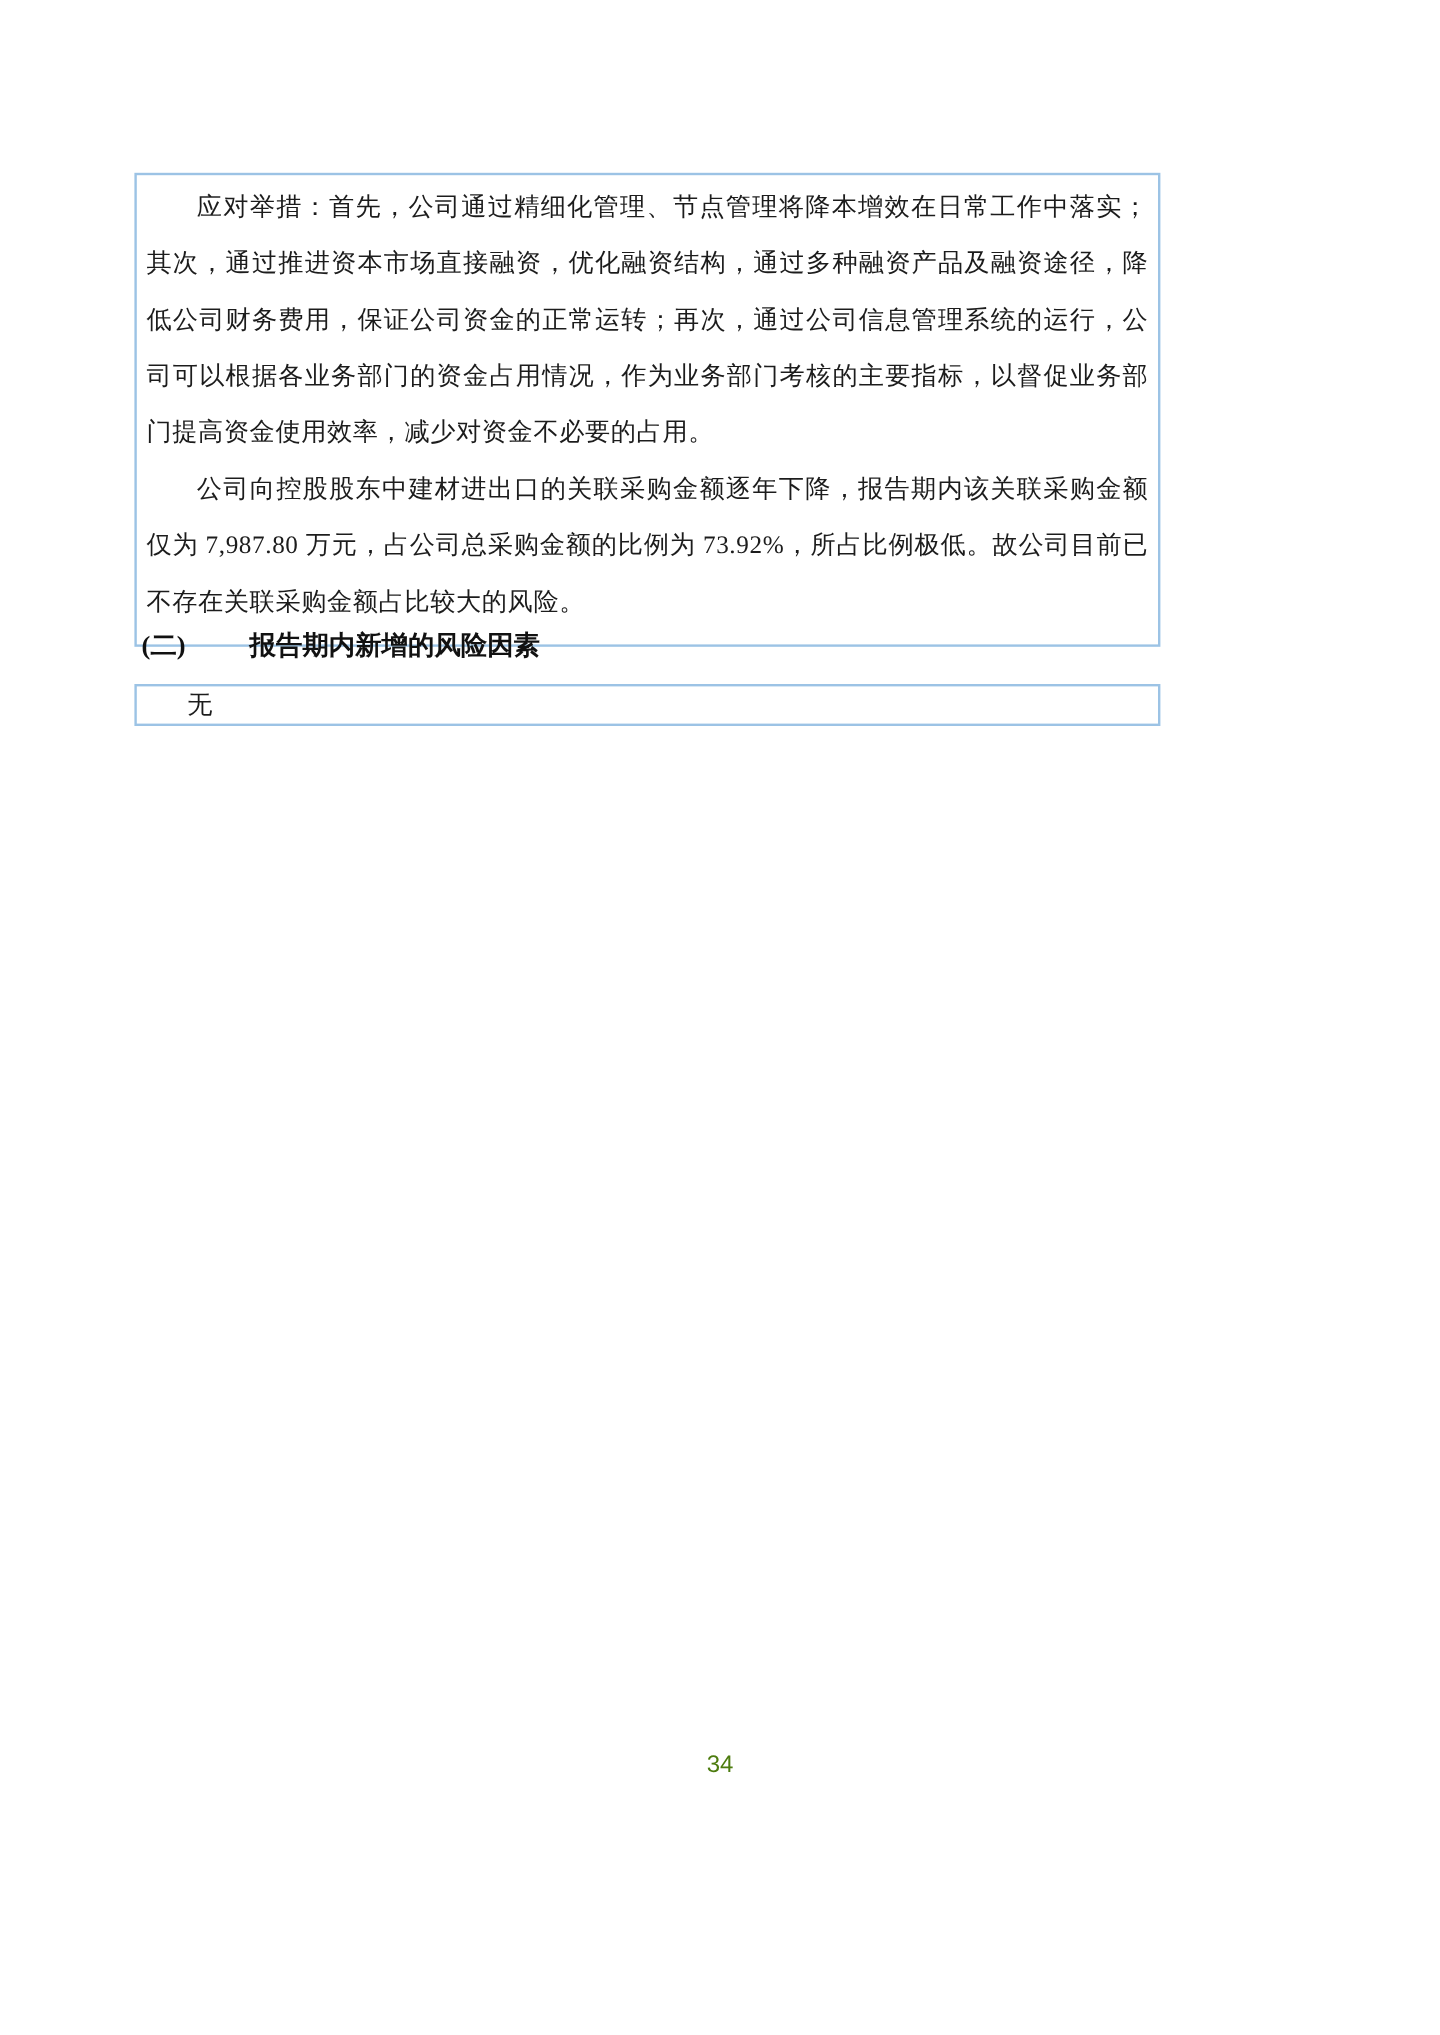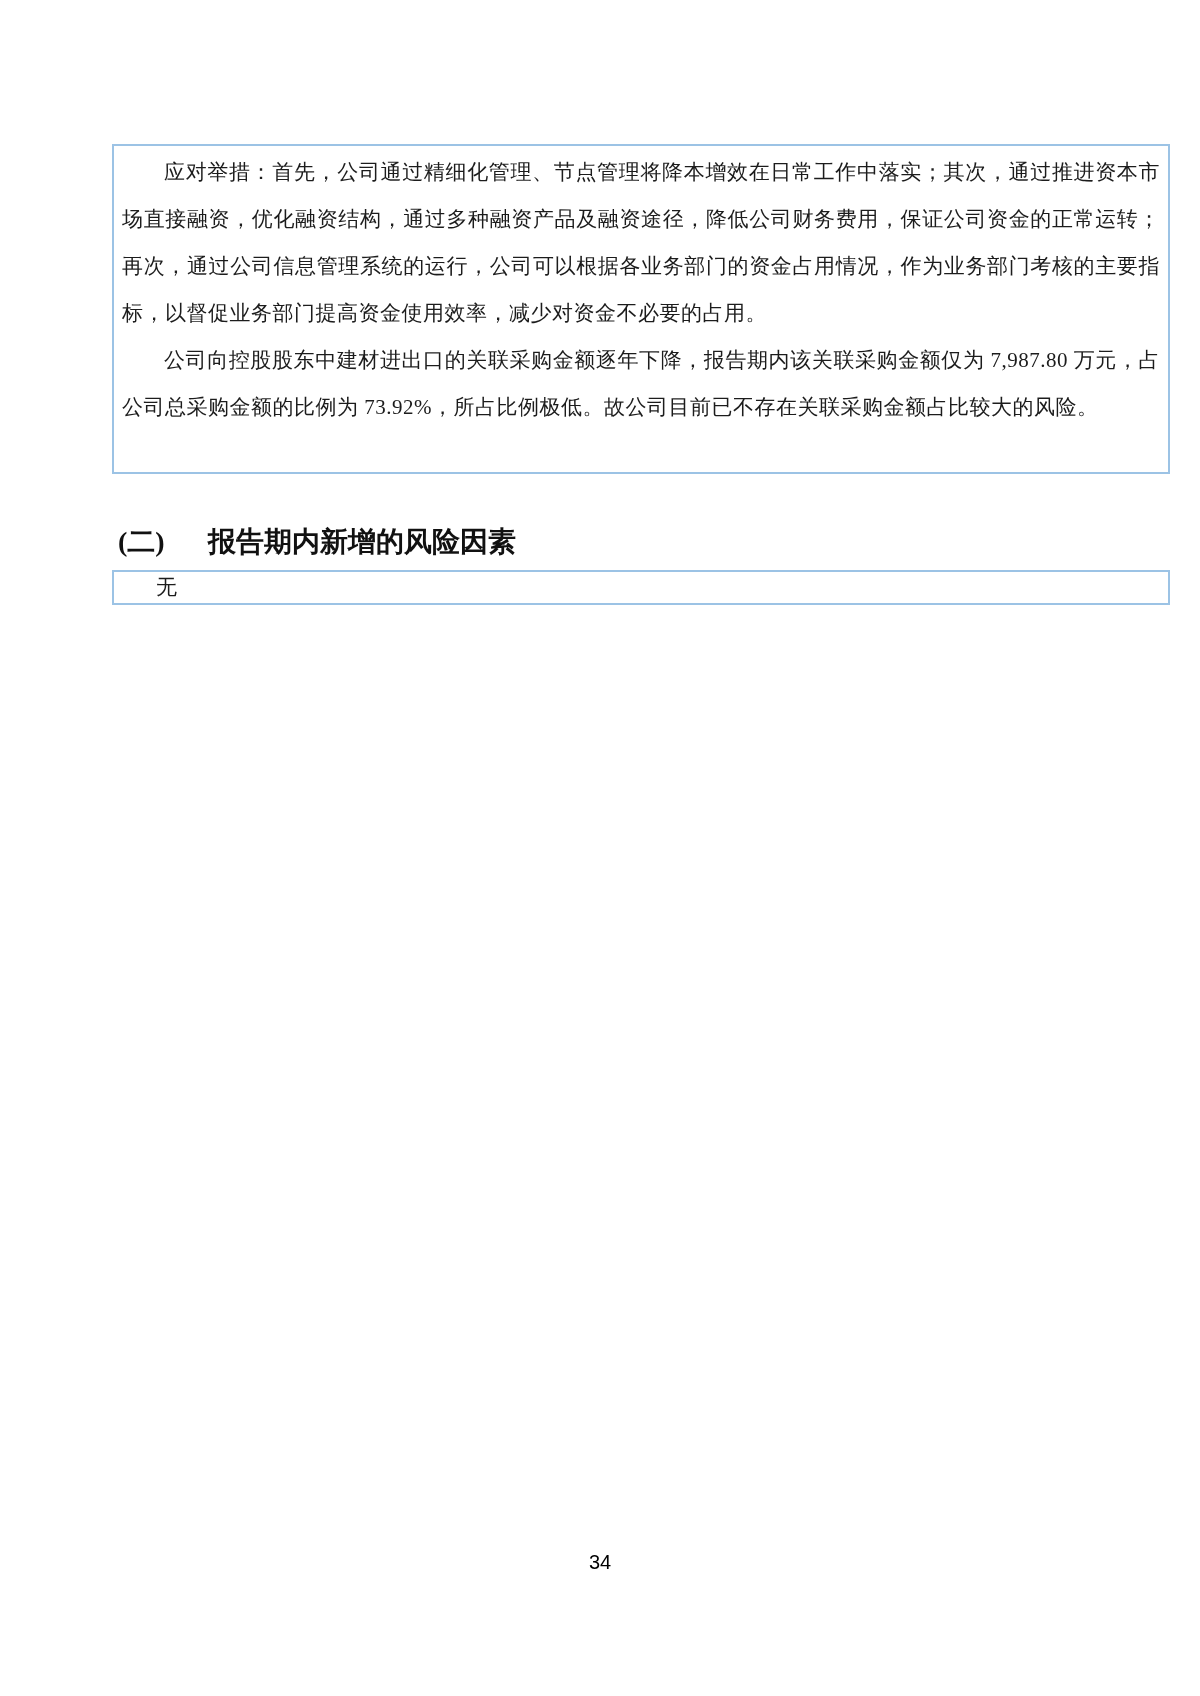--- a/index.html
+++ b/index.html
@@ -12,21 +12,21 @@
     width: 1200px;
     height: 1696px;
     background: #ffffff;
     font-family: "Liberation Serif", "DejaVu Serif", serif;
     color: #1c1c1c;
     overflow: hidden;
   }
   .bordered-box {
     position: absolute;
     left: 112px;
-    width: 1058px;
+    width: 855px;
     box-sizing: border-box;
     border: 2px solid #9CC3E5;
     background: #ffffff;
   }
   .risk-box {
     top: 144px;
     min-height: 330px;
     padding: 3px 8px 12px 8px;
   }
   .risk-box p {
@@ -34,21 +34,21 @@
     text-indent: 2em;
     font-size: 21px;
     line-height: 47px;
     text-align: justify;
     letter-spacing: 0.5px;
   }
   .section-heading {
     position: absolute;
     left: 118px;
     top: 523px;
-    font-size: 28px;
+    font-size: 22px;
     font-weight: bold;
     color: #111111;
     white-space: nowrap;
   }
   .section-heading .sec-num {
     display: inline-block;
     min-width: 90px;
   }
   .empty-box {
     top: 570px;
@@ -57,26 +57,26 @@
   .empty-box p {
     margin: 0;
     text-indent: 2em;
     font-size: 21px;
     line-height: 30px;
     color: #1c1c1c;
   }
   .page-number {
     position: absolute;
     left: 0;
-    top: 1551px;
+    top: 1460px;
     width: 100%;
     text-align: center;
     font-family: "Liberation Sans", "DejaVu Sans", sans-serif;
     font-size: 20px;
-    color: #000000;
+    color: #4d7c0f;
   }
 </style>
 </head>
 <body>
 
 <div class="page">
 
   <div class="bordered-box risk-box">
     <p>应对举措：首先，公司通过精细化管理、节点管理将降本增效在日常工作中落实；其次，通过推进资本市场直接融资，优化融资结构，通过多种融资产品及融资途径，降低公司财务费用，保证公司资金的正常运转；再次，通过公司信息管理系统的运行，公司可以根据各业务部门的资金占用情况，作为业务部门考核的主要指标，以督促业务部门提高资金使用效率，减少对资金不必要的占用。</p>
     <p>公司向控股股东中建材进出口的关联采购金额逐年下降，报告期内该关联采购金额仅为 7,987.80 万元，占公司总采购金额的比例为 73.92%，所占比例极低。故公司目前已不存在关联采购金额占比较大的风险。</p>

